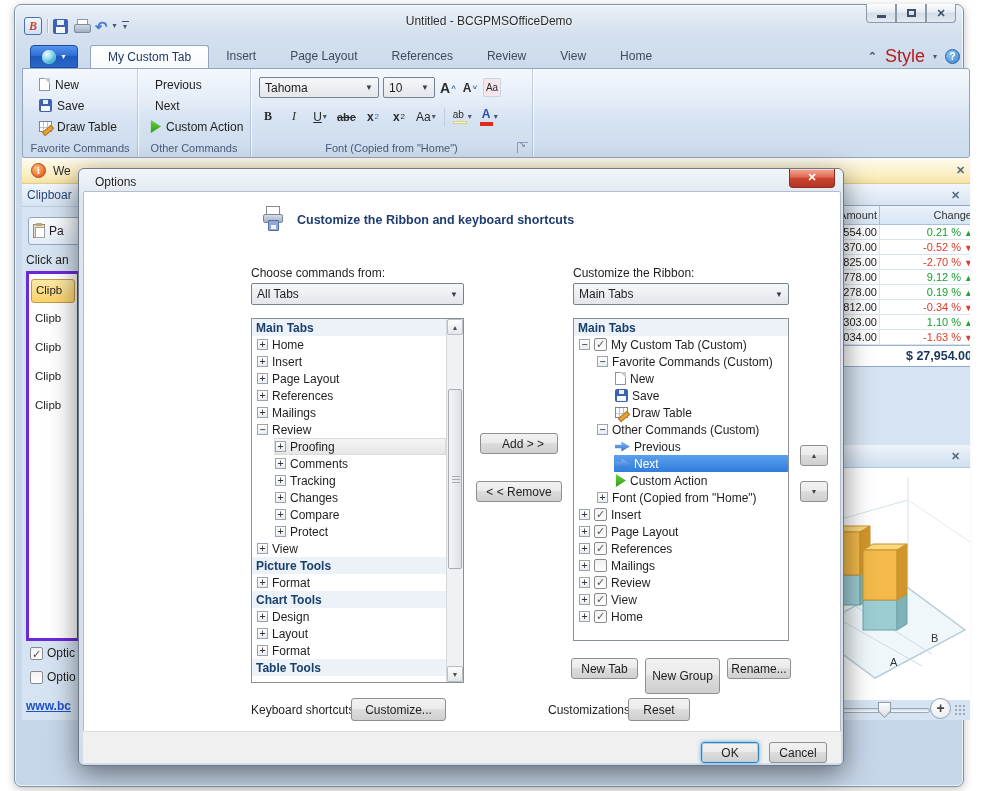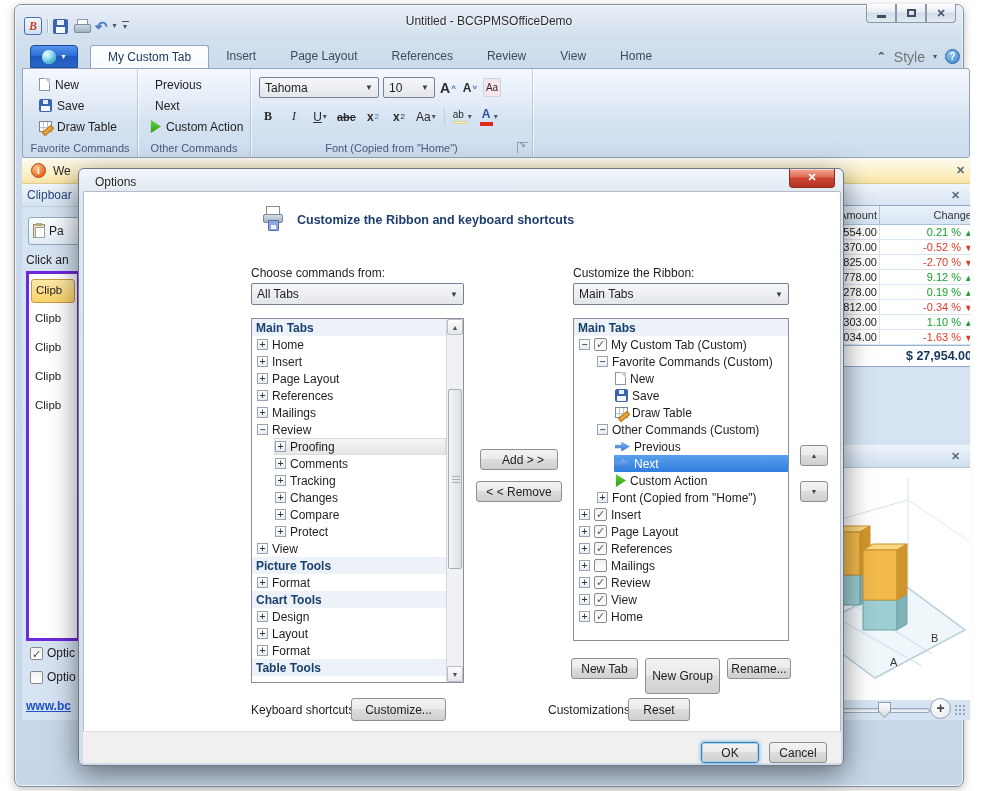--- a/index.html
+++ b/index.html
@@ -46,21 +46,21 @@
               justify-content:center; gap:5px; }
   .orb-logo { width:14px; height:14px; border-radius:50%;
               background:radial-gradient(circle at 35% 30%, #f0fbff, #8fdbea 40%, #1e9dc8 75%, #0d6e96); box-shadow:0 0 2px rgba(255,255,255,.8) inset; }
   .file-orb .caret { color:#fff; }
   .tabs { display:flex; margin-left:12px; height:23px; }
   .tab { padding:0 17px; font-size:12px; color:#3f4a5c; line-height:23px; }
   .tab.active { background:linear-gradient(#ffffff,#f6fafd); border:1px solid #93a5bd; border-bottom:none;
                 border-radius:3px 3px 0 0; color:#1f3a66; }
   .tab-right { position:absolute; right:10px; top:0; height:23px; display:flex; align-items:center; gap:8px; }
   .chevron-up { font-size:11px; color:#4a5a72; font-weight:bold; }
-  .style-label { font-size:14px; color:#737373; }
+  .style-label { font-size:18px; color:#b91c1c; }
   .help-circle { width:15px; height:15px; border-radius:50%; border:1px solid #2a64a8;
                  background:radial-gradient(circle at 35% 30%, #8ec4f2, #3c84cf); color:#fff; font-size:10px;
                  font-weight:bold; text-align:center; line-height:14px; }
 
   
   .ribbon { left:22px; top:68px; width:948px; height:90px; border:1px solid #93a5bd; border-radius:0 3px 3px 3px;
             background:linear-gradient(#f4f8fd,#e2ebf6 40%,#d4e2f1 60%,#cddced); }
   .grp { position:absolute; top:0; height:88px; border-right:1px solid rgba(148,168,196,.5);
          box-shadow:1px 0 0 rgba(255,255,255,.7); }
   .grp-caption { position:absolute; bottom:3px; left:0; right:0; text-align:center; font-size:11px; color:#49597a; }
@@ -634,21 +634,21 @@
             <span class="thead-label">Table Tools</span>
           </div>
         </div>
       <div class="sbar">
         <span class="sb-up">▲</span>
         <span class="sb-thumb"></span>
         <span class="sb-dn">▼</span>
       </div>
     </div>
 
-    <div class="btn7 abs" style="left:401px;top:280px;width:78px;height:21px;padding-left:8px;">Add &gt; &gt;</div>
+    <div class="btn7 abs" style="left:401px;top:264px;width:78px;height:21px;padding-left:8px;">Add &gt; &gt;</div>
     <div class="btn7 abs" style="left:397px;top:312px;width:86px;height:21px;">&lt; &lt; Remove</div>
 
     <div class="listbox" style="left:494px;top:149px;width:216px;height:323px;">
       <div id="right-tree">
           <div class="trow thead">
             <span class="thead-label">Main Tabs</span>
           </div>
           <div class="trow">
             <span class="tind" style="width: 4px;"></span>
             <span class="tbody">

